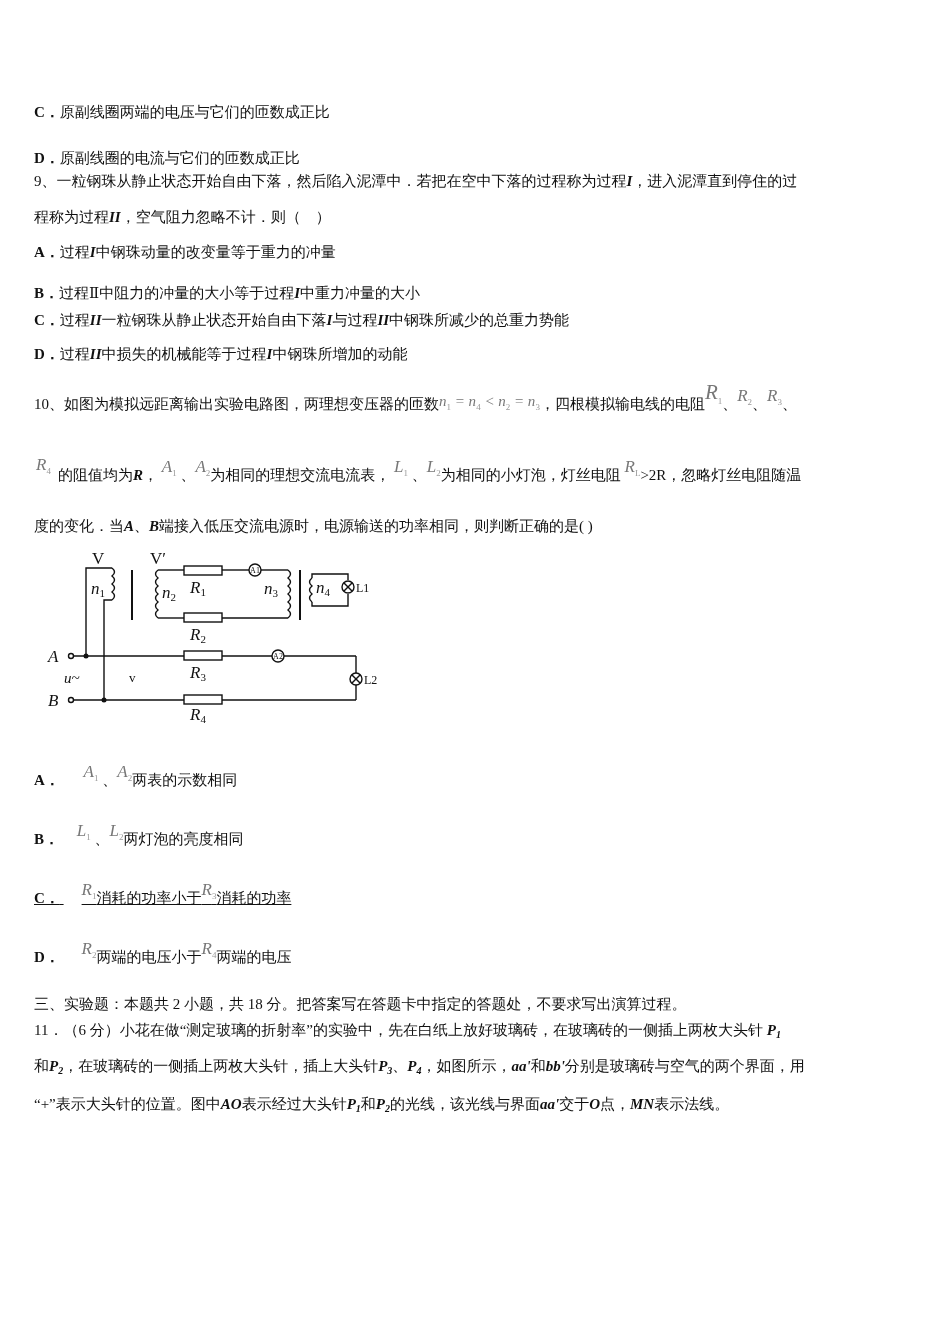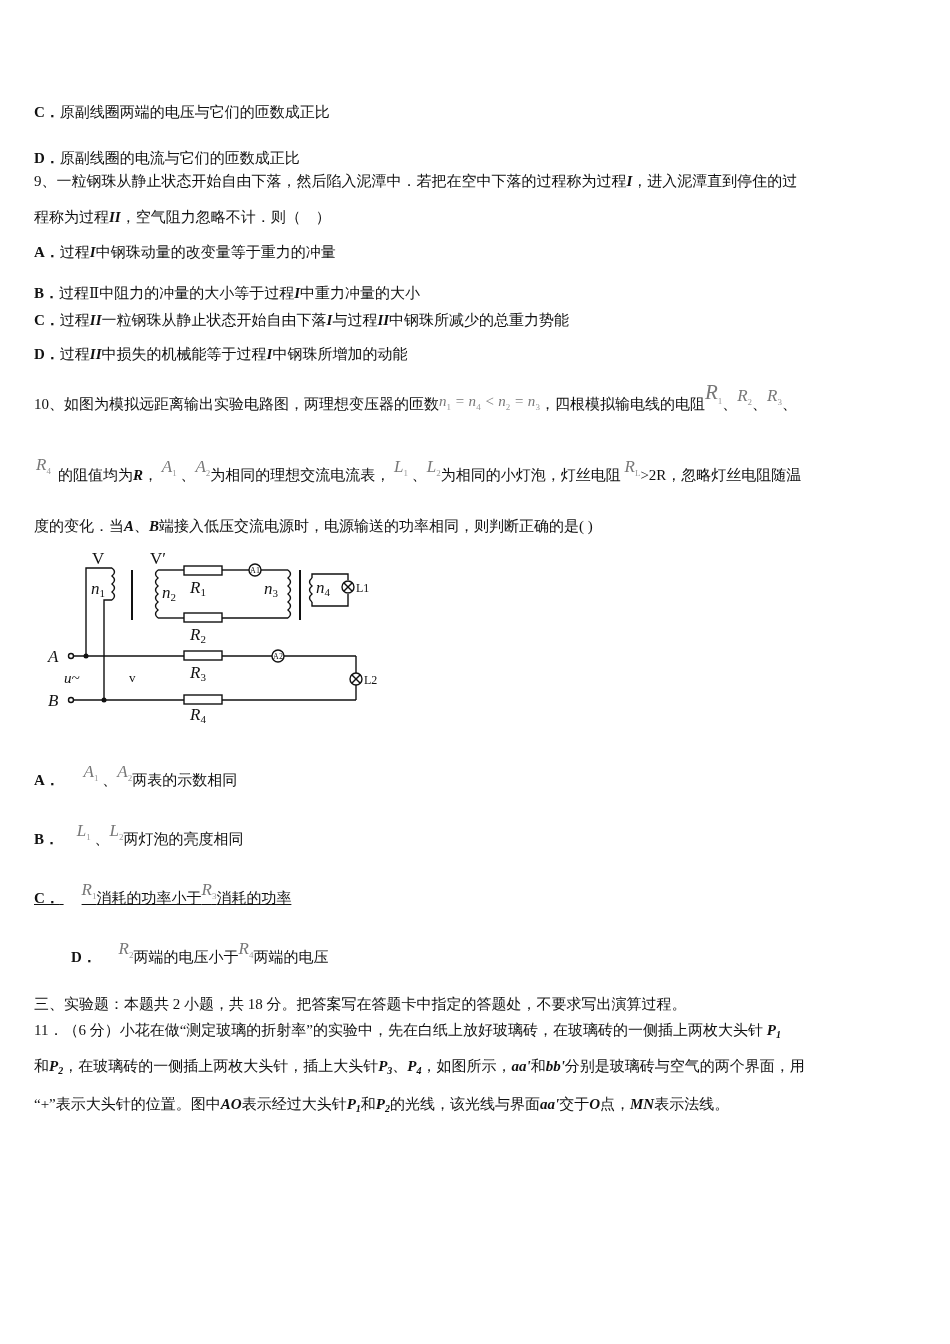--- a/index.html
+++ b/index.html
@@ -137,21 +137,21 @@
   <span class="m" style="margin-left:20px;">A<sub>1</sub></span> 、<span class="m">A<sub>2</sub></span><span>两表的示数相同</span>
 </div>
 <div class="line" style="top:829px;">
   <span class="b">B．</span>
   <span class="m" style="margin-left:14px;">L<sub>1</sub></span> 、<span class="m">L<sub>2</sub></span><span>两灯泡的亮度相同</span>
 </div>
 <div class="line" style="top:888px;text-decoration:underline;">
   <span class="b">C．</span>
   <span class="m" style="margin-left:18px;">R<sub>1</sub></span><span>消耗的功率小于</span><span class="m">R<sub>3</sub></span><span>消耗的功率</span>
 </div>
-<div class="line" style="top:947px;margin-left:37px;">
+<div class="line" style="top:947px;">
   <span class="b">D．</span>
   <span class="m" style="margin-left:18px;">R<sub>2</sub></span><span>两端的电压小于</span><span class="m">R<sub>4</sub></span><span>两端的电压</span>
 </div>
 
 <div class="line" style="top:994px;">三、实验题：本题共 2 小题，共 18 分。把答案写在答题卡中指定的答题处，不要求写出演算过程。</div>
 
 <div class="line" style="top:1020px;">
   <span>11．（6 分）小花在做“测定玻璃的折射率”的实验中，先在白纸上放好玻璃砖，在玻璃砖的一侧插上两枚大头针</span> <span class="i"><span>P</span><sub class="s">1</sub></span>
 </div>
 <div class="line" style="top:1056px;">

